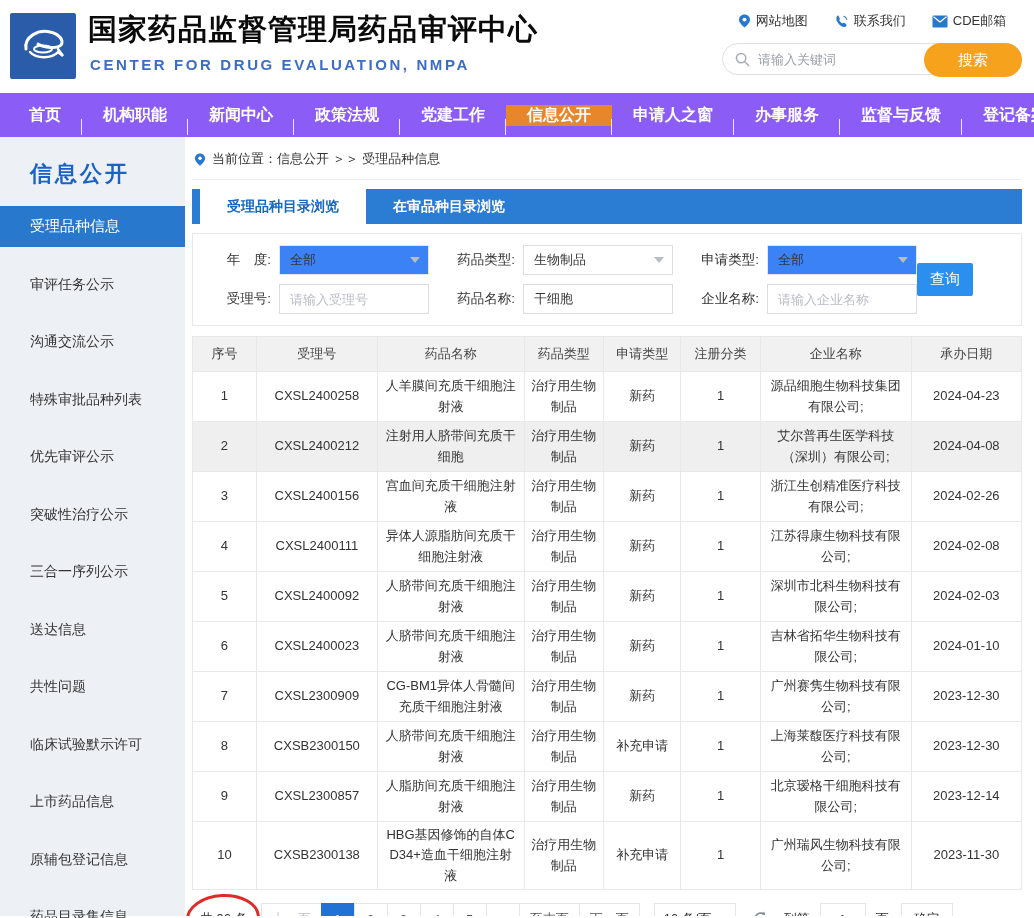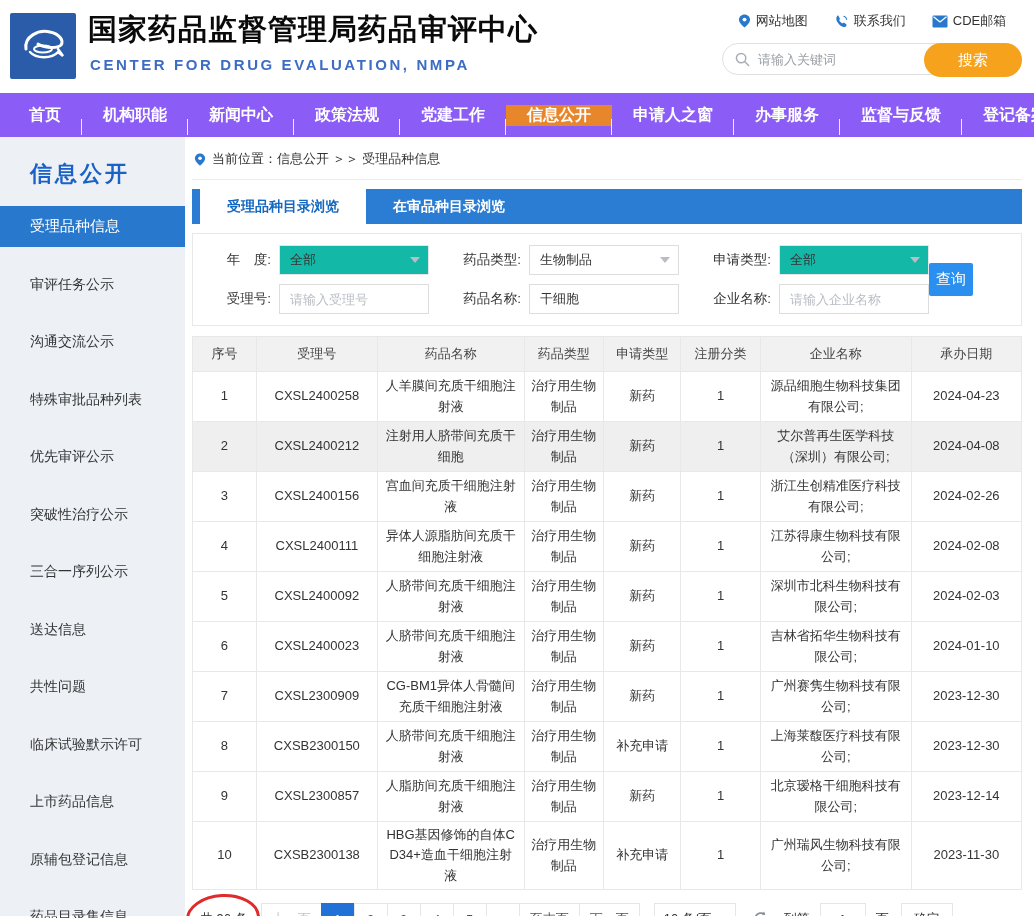--- a/index.html
+++ b/index.html
@@ -48,25 +48,25 @@
     font-size:13px; color:#333; border-bottom:1px solid #ececec; }
 
   
   .tabbar { margin-top:9px; height:35px; background:#2b7cd3; display:flex; }
   .tab { display:flex; align-items:center; padding:0 27px; font-size:14px; font-weight:bold;
     color:#fff; cursor:pointer; }
   .tab.active { background:#fff; color:#1668c0; margin-left:8px; }
 
   
   .filter-box { margin-top:9px; border:1px solid #e8e8e8; padding:11px 14px; display:flex; align-items:center; }
-  .filter-grid { display:grid; grid-template-columns:auto auto auto; gap:9px 28px; }
+  .filter-grid { display:grid; grid-template-columns:auto auto auto; gap:9px 22px; }
   .f-cell { display:flex; align-items:center; }
   .f-label { width:64px; text-align:right; margin-right:8px; font-size:13.5px; color:#333; white-space:nowrap; }
   .f-field { position:relative; width:150px; height:30px; }
-  .f-select { width:100%; height:100%; background:#14b8a6; border:1px solid #e4e6e9;
+  .f-select { width:100%; height:100%; background:#3b82f6; border:1px solid #e4e6e9;
     font-size:13px; color:#333; display:flex; align-items:center; padding-left:10px; cursor:pointer; }
   .f-select.white { background:#fff; border-color:#ddd; }
   .f-select .caret { position:absolute; right:9px; top:12px; width:0; height:0;
     border-left:5px solid transparent; border-right:5px solid transparent; border-top:6px solid #b9bdc4; }
   .f-input { width:100%; height:100%; border:1px solid #ddd; font-size:13px; color:#333;
     padding-left:10px; outline:none; font-family:inherit; }
   .f-input::placeholder { color:#b9bdc4; }
   .query-btn { margin-left:auto; margin-right:34px; width:64px; height:33px; background:#2b8ff0;
     color:#fff; border:none; border-radius:2px; font-size:15px; cursor:pointer; font-family:inherit; }
 

